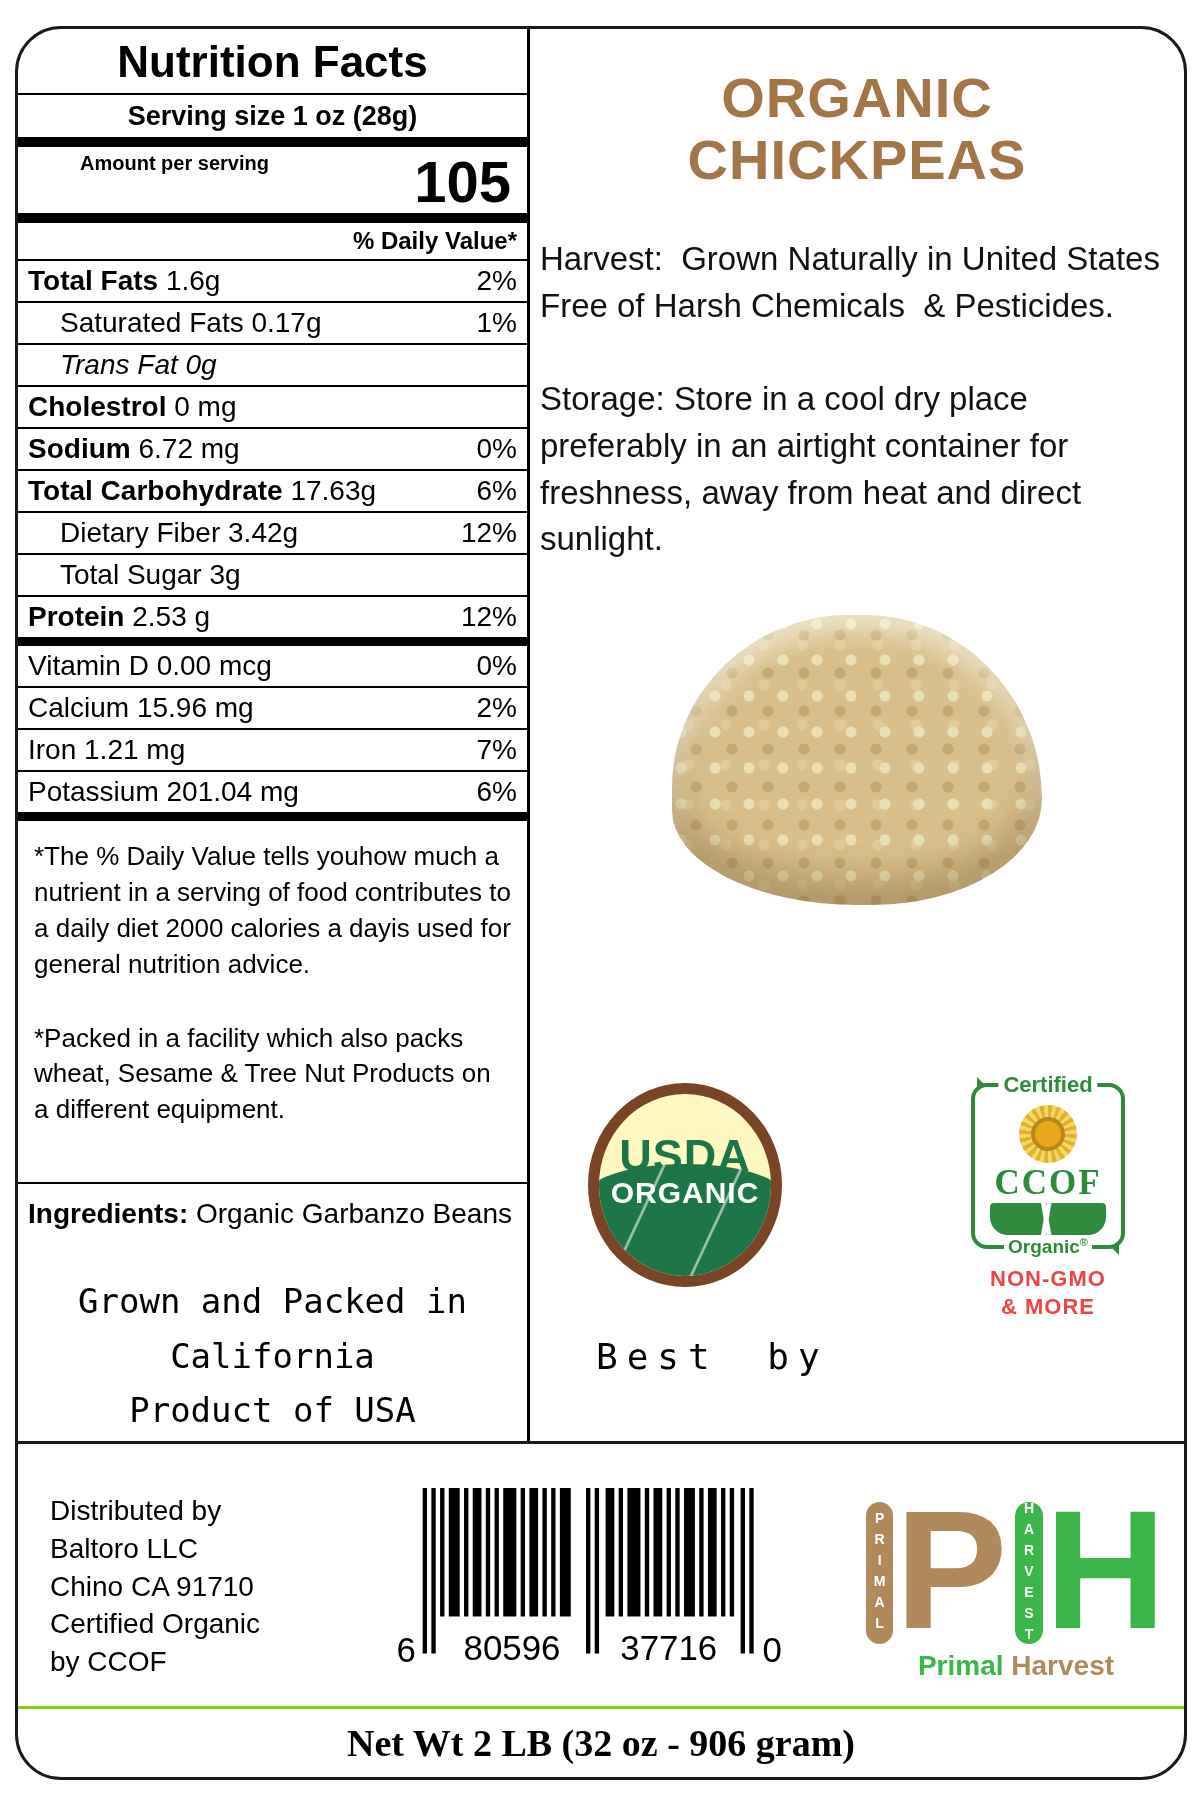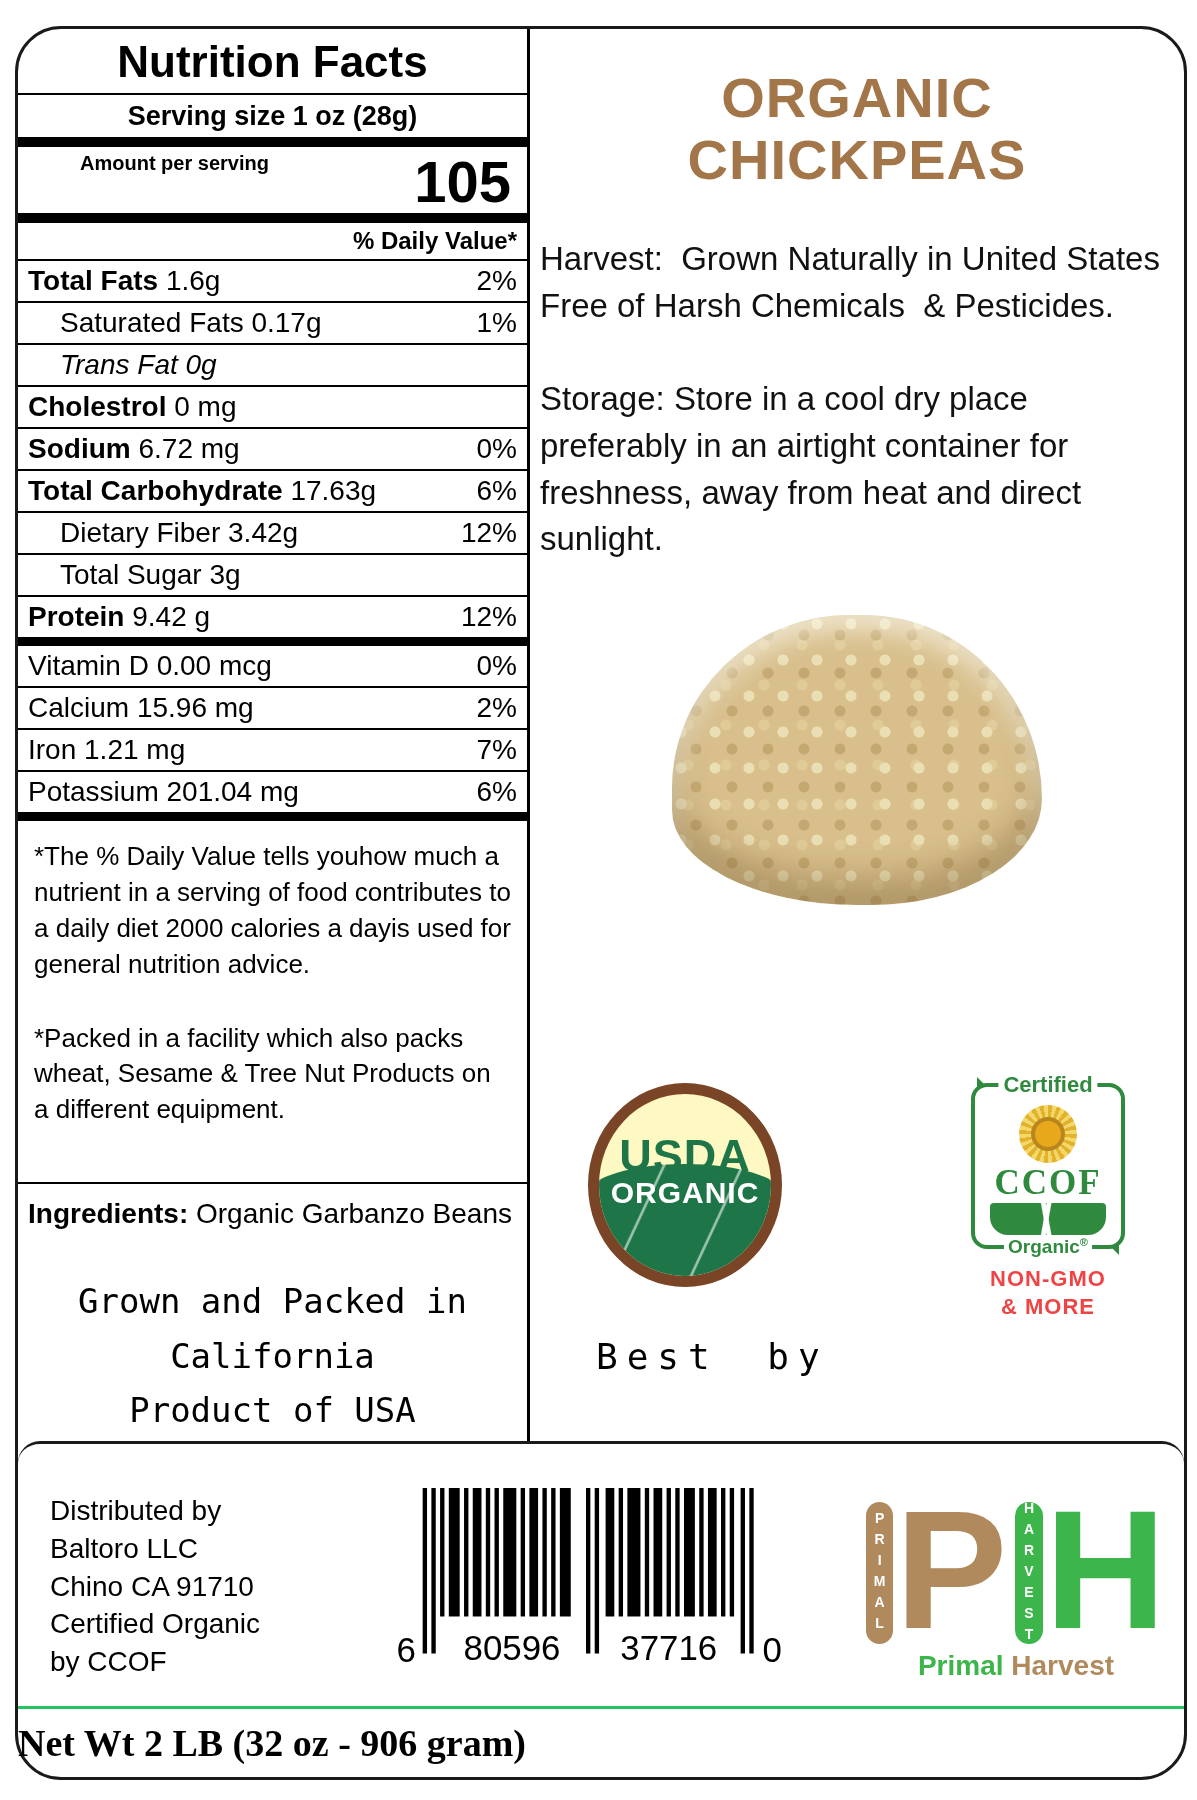--- a/index.html
+++ b/index.html
@@ -5,23 +5,23 @@
   html,body{margin:0;padding:0;}
   body{
     width:1197px;height:1800px;position:relative;background:#fff;
     font-family:"Liberation Sans",sans-serif;color:#000;overflow:hidden;
   }
   .label{position:absolute;left:15px;top:26px;width:1166px;height:1748px;
     border:3px solid #1a1a1a;border-radius:46px;}
   
   .left-col{position:absolute;left:0;top:0;width:509px;height:1412px;border-right:3px solid #000000;}
   .right-col{position:absolute;left:512px;right:0;top:0;height:1412px;}
-  .footer-row{position:absolute;left:0;top:1412px;width:100%;height:262px;border-top:3px solid #1a1a1a;border-radius:22px;}
-  .net-band{position:absolute;left:0;top:1677px;width:100%;bottom:0;border-top:3px solid #22c55e;
-    display:flex;align-items:center;}
+  .footer-row{position:absolute;left:0;top:1412px;width:100%;height:262px;border-top:3px solid #1a1a1a;}
+  .net-band{position:absolute;left:0;top:1677px;width:100%;bottom:0;border-top:3px solid #84cc16;
+    display:flex;align-items:center;justify-content:center;}
   
   .nf-title{font-size:44px;font-weight:bold;text-align:center;padding:8px 0 6px;border-bottom:2px solid #000;}
   .nf-serving{font-size:27px;font-weight:bold;text-align:center;height:42px;line-height:42px;}
   .bar{height:10px;background:#000;}
   .nf-cal{position:relative;height:66px;padding-left:62px;}
   .nf-aps{font-size:20px;font-weight:bold;padding-top:5px;}
   .nf-calword{font-size:38px;font-weight:bold;line-height:1.05;}
   .nf-calval{position:absolute;right:16px;bottom:2px;font-size:58px;font-weight:bold;line-height:1;}
   .nf-dvh{text-align:right;font-weight:bold;font-size:24px;height:36px;line-height:36px;padding-right:10px;border-bottom:2px solid #000;}
   .nf-row{display:flex;justify-content:space-between;align-items:center;height:40px;
@@ -145,21 +145,21 @@
     </div>
     <div class="nf-row ind">
       <div class="nf-left"><span>Dietary Fiber</span> <span>3.42g</span></div>
       <div class="nf-dv">12%</div>
     </div>
     <div class="nf-row ind">
       <div class="nf-left"><span>Total Sugar</span> <span>3g</span></div>
       <div class="nf-dv"></div>
     </div>
     <div class="nf-row noline">
-      <div class="nf-left"><span class="b">Protein</span> <span>9.42 g</span></div>
+      <div class="nf-left"><span class="b">Protein</span> <span>2.53 g</span></div>
       <div class="nf-dv">12%</div>
     </div>
     <div class="bar" style="height:9px;"></div>
     <div class="nf-row">
       <div class="nf-left"><span>Vitamin D</span> <span>0.00 mcg</span></div>
       <div class="nf-dv">0%</div>
     </div>
     <div class="nf-row">
       <div class="nf-left"><span>Calcium</span> <span>15.96 mg</span></div>
       <div class="nf-dv">2%</div>

